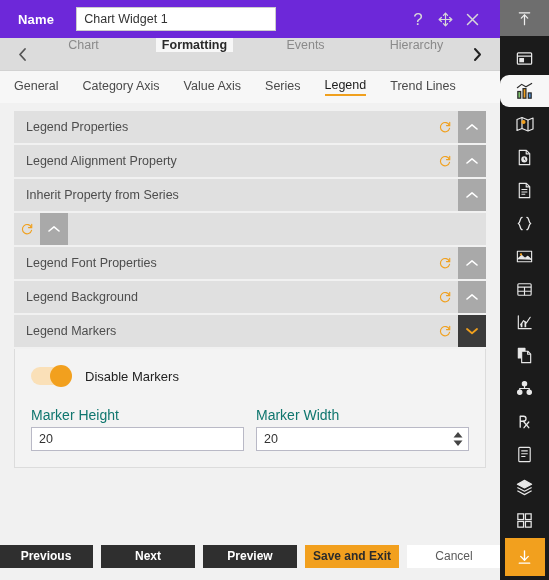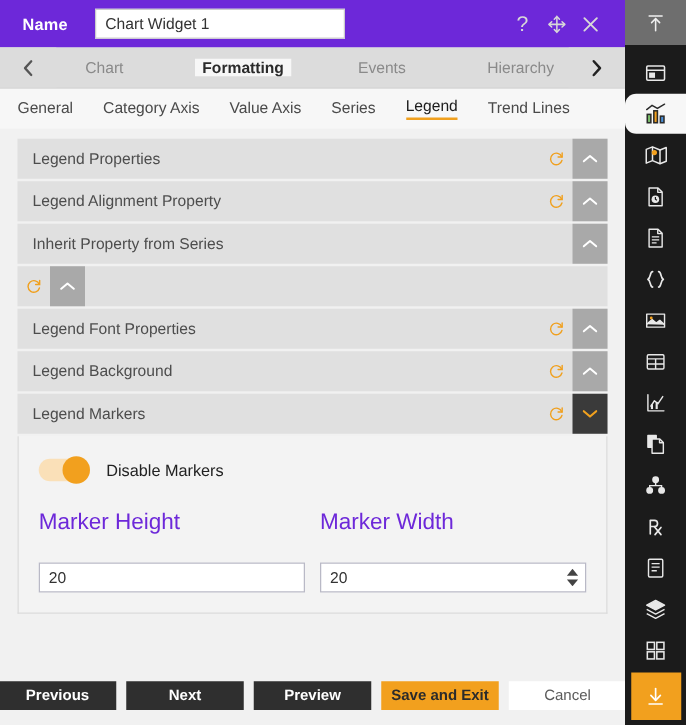--- a/index.html
+++ b/index.html
@@ -88,21 +88,21 @@
     align-items: center;
     justify-content: center;
     background: #dcdcdc;
     cursor: pointer;
     color: #555;
   }
   .tab-arrow svg { display: block; }
   .tabs-scroll {
     flex: 1;
     display: flex;
-    align-items: center;
+    align-items: flex-start;
     overflow: hidden;
     gap: 34px;
   }
   .tab {
     flex: 1;
     display: flex;
     align-items: center;
     justify-content: center;
     font-size: 12.5px;
     color: #8a8a8a;
@@ -217,23 +217,23 @@
     margin-left: 14px;
     font-size: 13px;
     color: #222;
   }
   .field-grid {
     display: flex;
     gap: 12px;
   }
   .field { flex: 1; }
   .field-label {
-    font-size: 18px;
-    color: #6d28d9;
-    margin-bottom: 22px;
+    font-size: 14px;
+    color: #0f766e;
+    margin-bottom: 4px;
   }
   .field-input-wrap {
     position: relative;
     height: 24px;
   }
   .field-input {
     width: 100%;
     height: 24px;
     border: 1px solid #b9b9c6;
     background: #ffffff;

